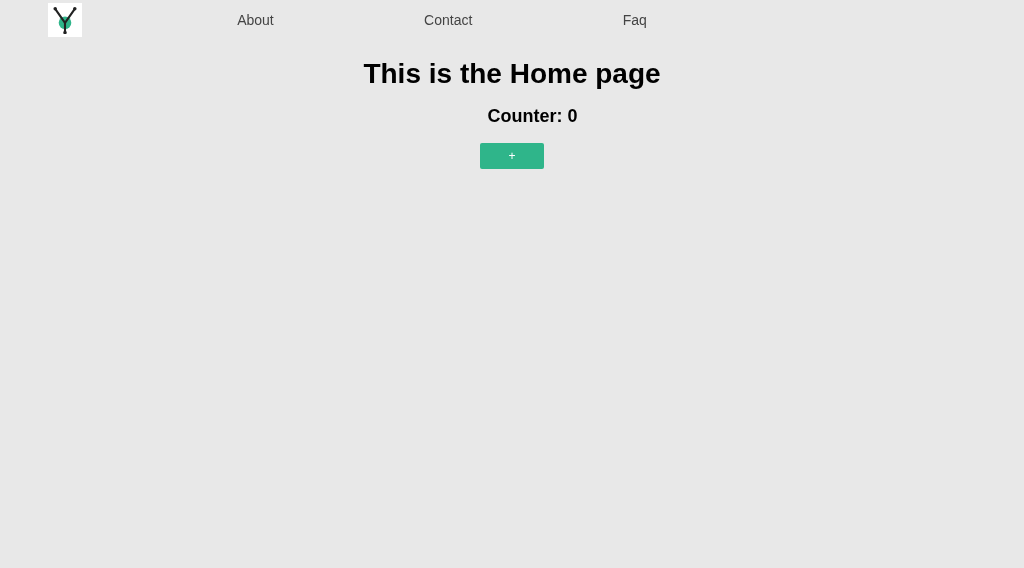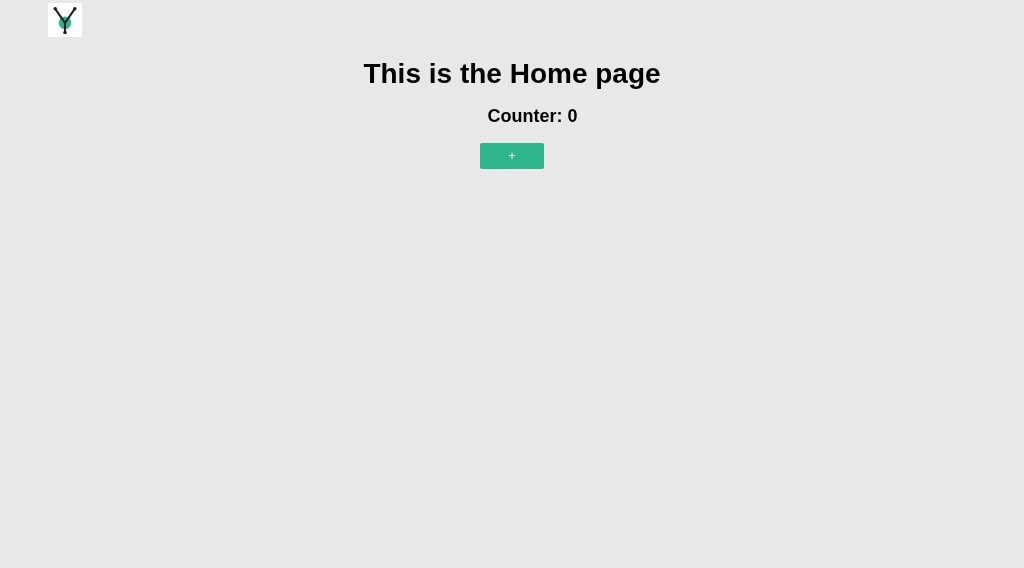--- a/index.html
+++ b/index.html
@@ -86,20 +86,25 @@
     <svg viewBox="0 0 40 40">
       <circle cx="20" cy="24" r="9" fill="#2fb58a"></circle>
       <line x1="20" y1="24" x2="6" y2="4" stroke="#222" stroke-width="3" stroke-linecap="round"></line>
       <line x1="20" y1="24" x2="34" y2="4" stroke="#222" stroke-width="3" stroke-linecap="round"></line>
       <line x1="20" y1="24" x2="20" y2="38" stroke="#222" stroke-width="3" stroke-linecap="round"></line>
       <circle cx="6" cy="4" r="2.5" fill="#222"></circle>
       <circle cx="34" cy="4" r="2.5" fill="#222"></circle>
       <circle cx="20" cy="38" r="2.5" fill="#222"></circle>
     </svg>
   </div>
+  <div class="nav-links">
+    <a class="nav-link">About</a>
+    <a class="nav-link">Contact</a>
+    <a class="nav-link">Faq</a>
+  </div>
 </nav>
 
 <main class="main">
   <h1 class="page-title">This is the Home page</h1>
   <div class="counter-row">
     <span>Counter: </span><span>0</span>
   </div>
   <button class="increment-button">+</button>
 </main>
 

